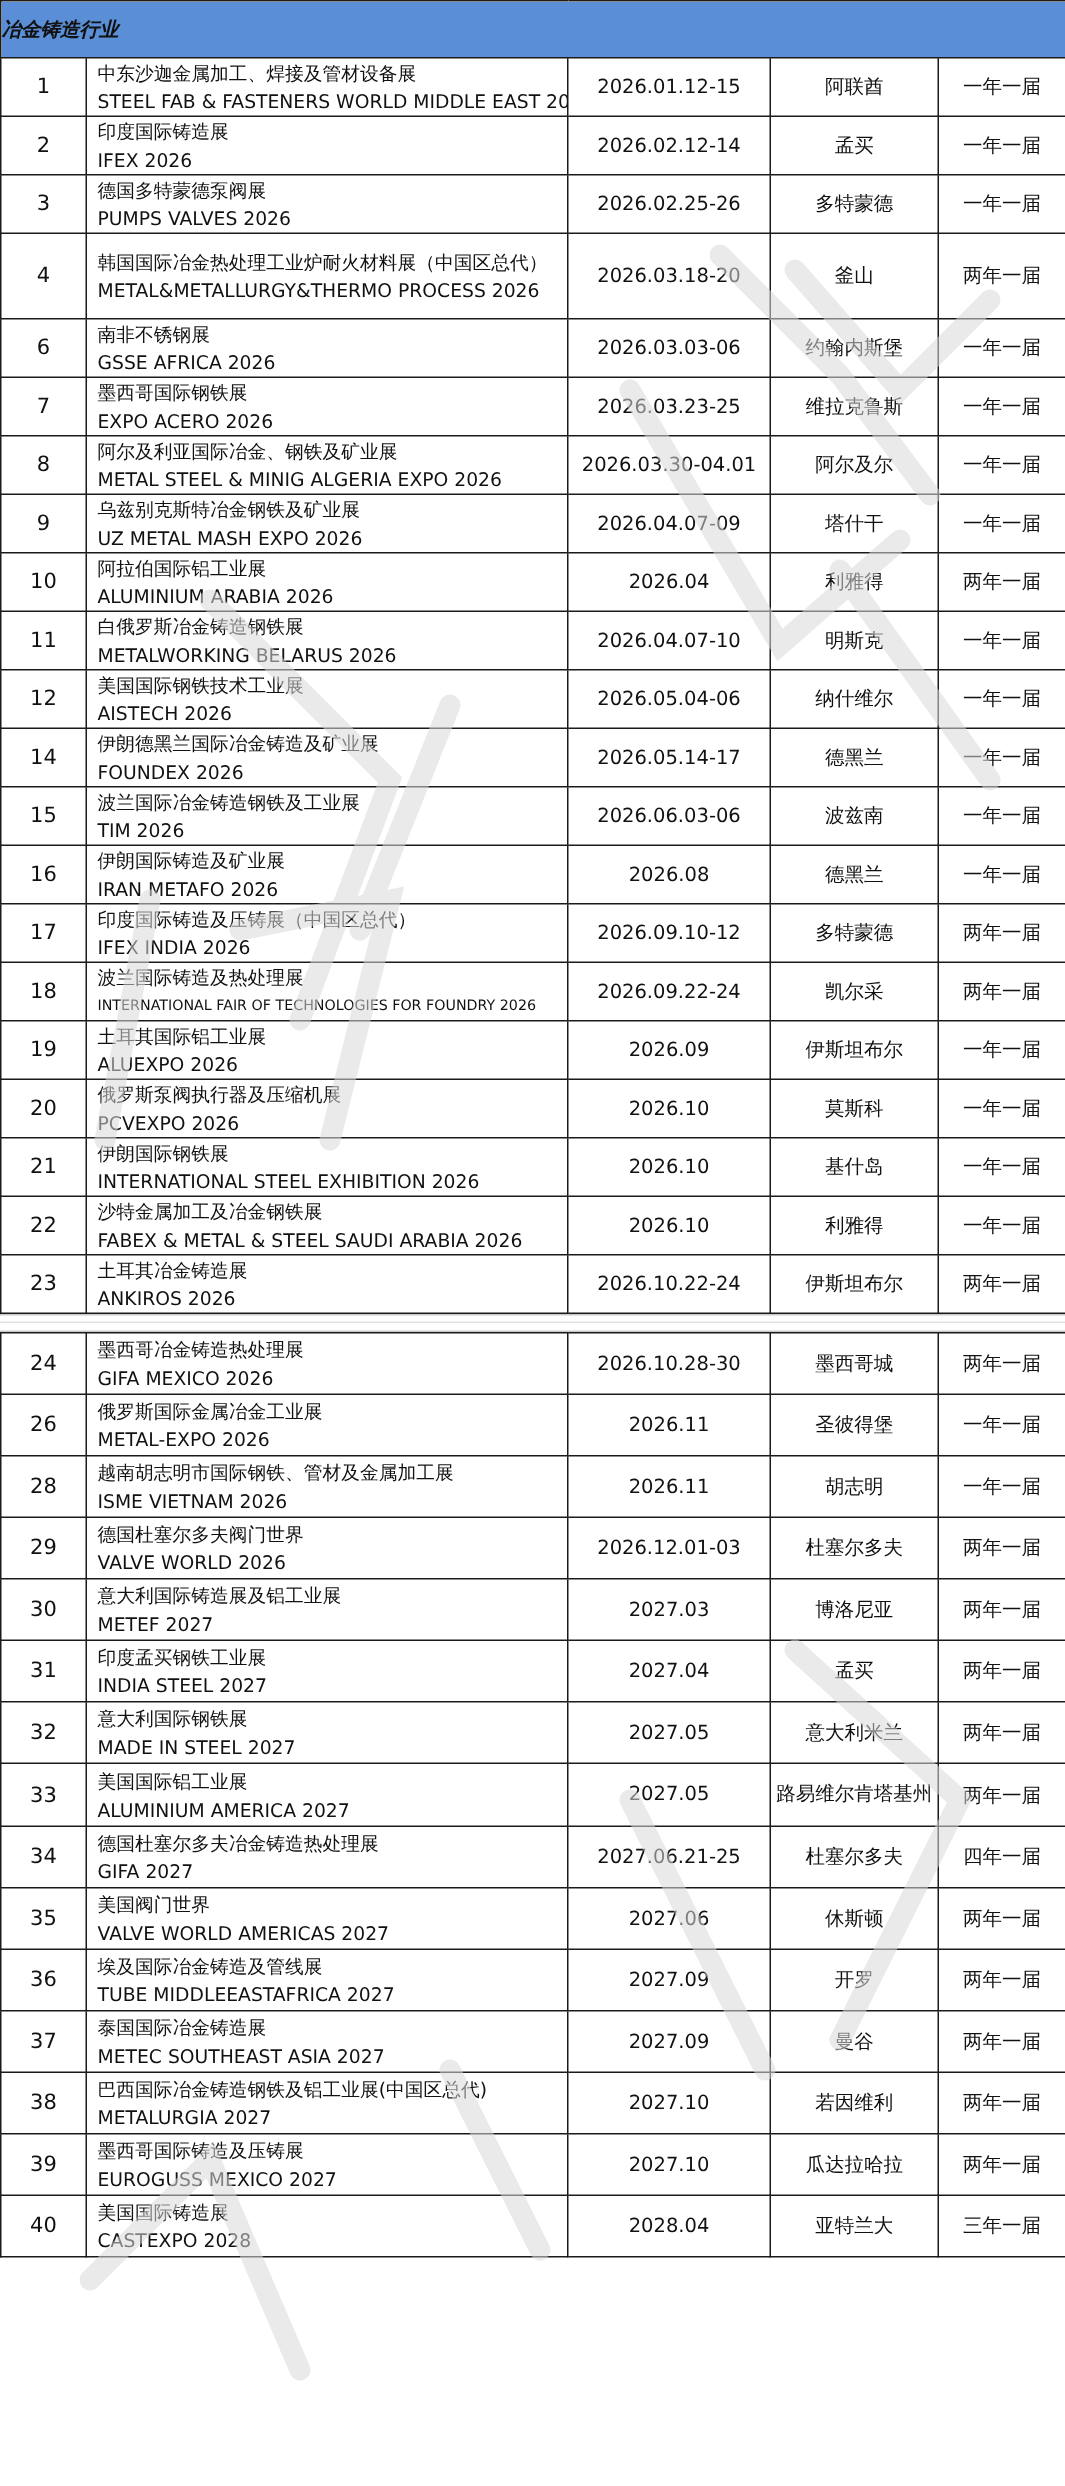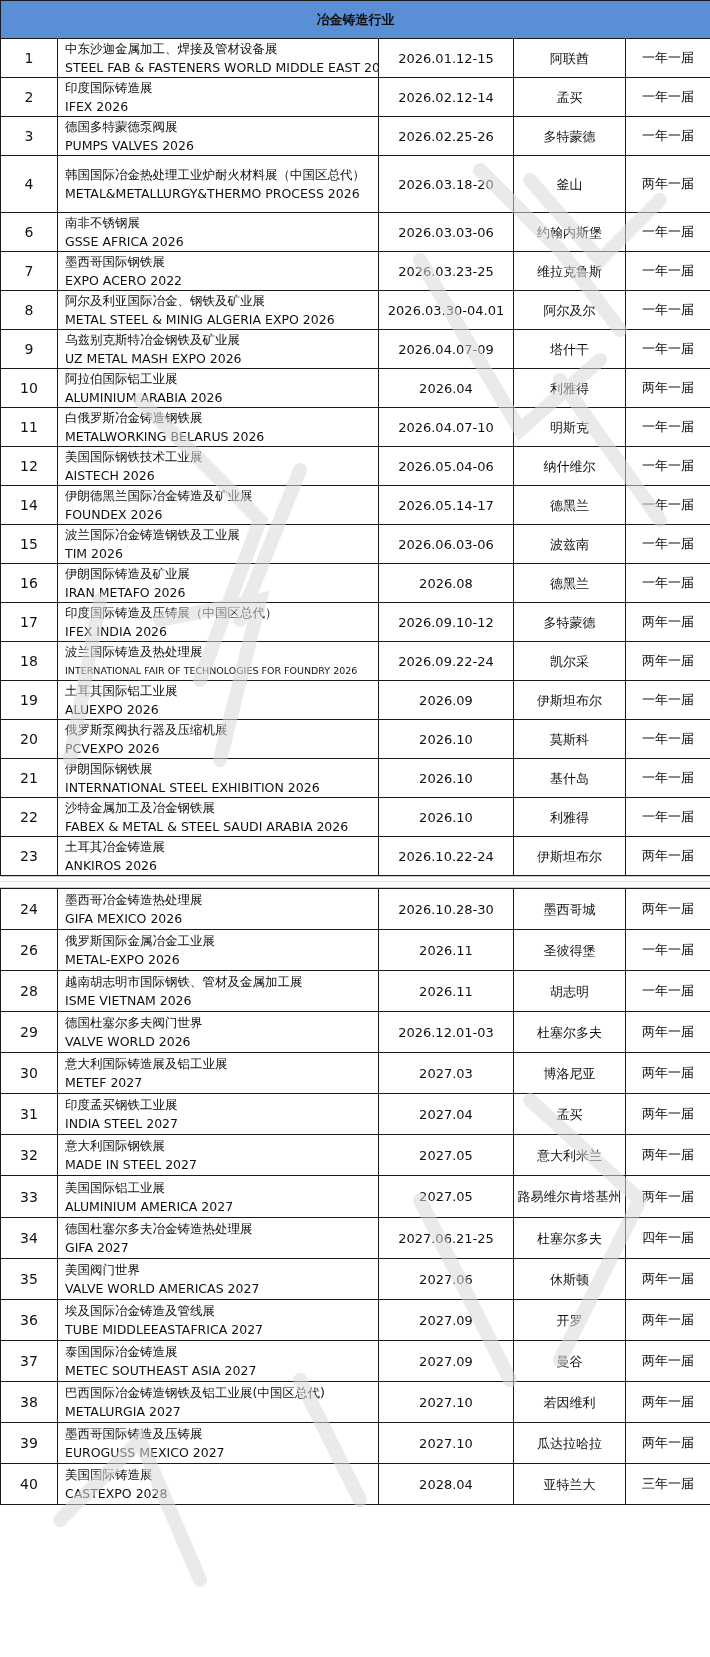--- a/index.html
+++ b/index.html
@@ -5,21 +5,21 @@
   html, body { margin: 0; padding: 0; background: #ffffff; }
   body { width: 710px; height: 1657px; position: relative; overflow: hidden;
          font-family: "DejaVu Sans", "Liberation Sans", sans-serif; color: #111; }
   table { border-collapse: collapse; table-layout: fixed; width: 710px; }
   col.c-no { width: 57px; }
   col.c-name { width: 321px; }
   col.c-date { width: 135px; }
   col.c-city { width: 112px; }
   col.c-freq { width: 85px; }
   td, th { border: 1px solid #1a1a1a; padding: 0; vertical-align: middle; overflow: hidden; }
-  th.title { background: #5a8ed6; height: 37px; font-size: 13px; font-weight: bold; color: #111; text-align: center; }
+  th.title { background: #5a8ed6; height: 37px; font-size: 13px; font-weight: bold; color: #111; text-align: left; font-style: italic; }
   td { font-size: 13.5px; }
   td.no { text-align: center; font-size: 14px; }
   td.name { padding-left: 7px; line-height: 19px; font-size: 12.5px; white-space: nowrap; }
   td.name .cn { display: block; }
   td.name .en { display: block; font-size: 12.5px; }
   td.name .en.small { font-size: 9.5px; }
   td.name .wrap { white-space: normal; }
   td.date, td.city, td.freq { text-align: center; font-size: 13px; }
   td.city { line-height: 19px; }
   tr.r { height: 38px; }
@@ -93,21 +93,21 @@
           <span class="en">GSSE AFRICA 2026</span>
         </td>
         <td class="date">2026.03.03-06</td>
         <td class="city">约翰内斯堡</td>
         <td class="freq">一年一届</td>
       </tr>
       <tr class="r">
         <td class="no">7</td>
         <td class="name">
           <span class="cn">墨西哥国际钢铁展</span>
-          <span class="en">EXPO ACERO 2022</span>
+          <span class="en">EXPO ACERO 2026</span>
         </td>
         <td class="date">2026.03.23-25</td>
         <td class="city">维拉克鲁斯</td>
         <td class="freq">一年一届</td>
       </tr>
       <tr class="r">
         <td class="no">8</td>
         <td class="name">
           <span class="cn">阿尔及利亚国际冶金、钢铁及矿业展</span>
           <span class="en">METAL STEEL &amp; MINIG ALGERIA EXPO 2026</span>

